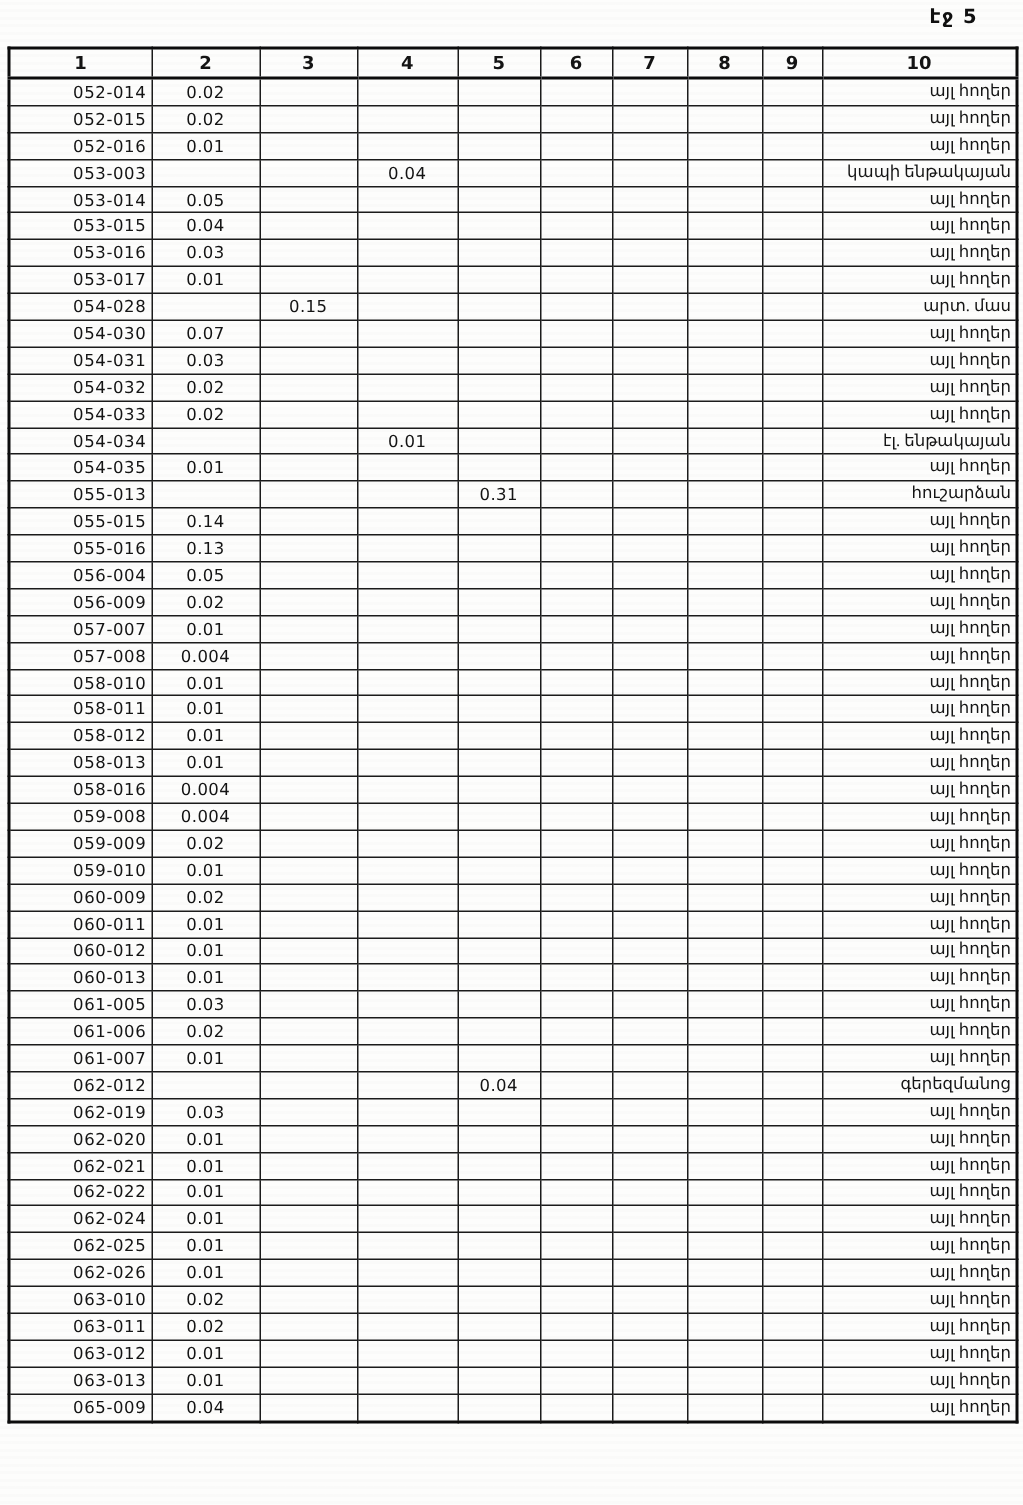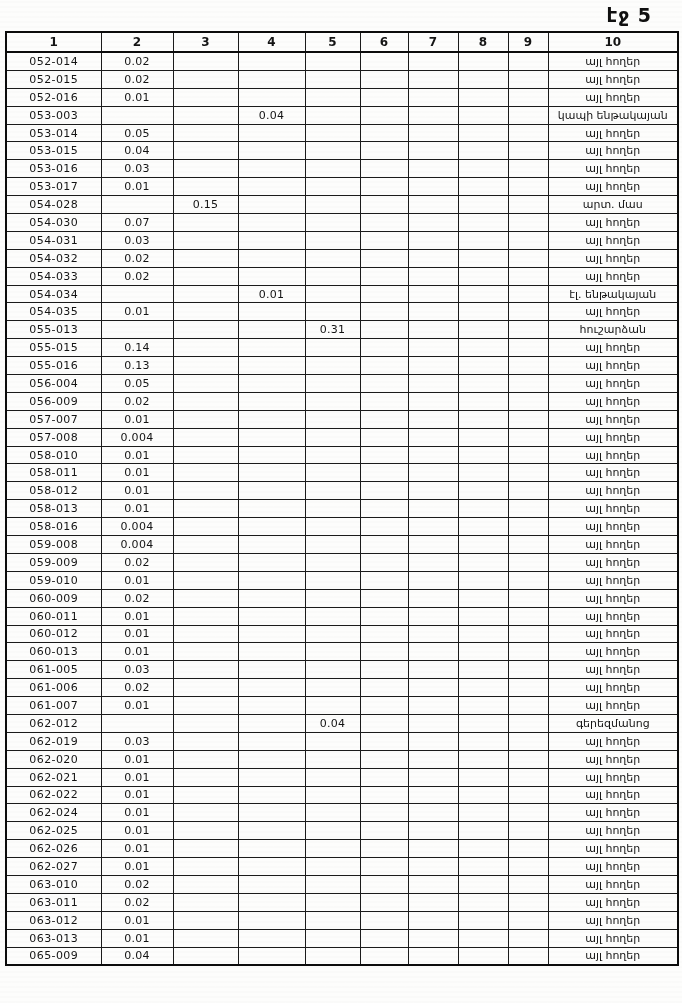--- a/index.html
+++ b/index.html
@@ -21,21 +21,21 @@
     position: absolute;
     inset: 0;
     background:
       repeating-linear-gradient(0deg, rgba(0,0,0,0.012) 0 2px, transparent 2px 5px);
     pointer-events: none;
   }
   .page-number {
     position: absolute;
     top: 4px;
     right: 30px;
-    font-size: 19px;
+    font-size: 13px;
     font-weight: bold;
     letter-spacing: 1px;
     color: #101010;
   }
   table.scan-table {
     position: absolute;
     left: 5px;
     top: 31px;
     width: 672px;
     border-collapse: collapse;
@@ -53,32 +53,33 @@
     vertical-align: middle;
   }
   .scan-table th {
     font-size: 12px;
     font-weight: bold;
     text-align: center;
     border-bottom: 2px solid #0c0c0c;
     height: 18px;
   }
   td.c-code {
-    text-align: center;
+    text-align: right;
     letter-spacing: 0.4px;
     margin-left: 33px;
   }
   td.c-num {
     text-align: center;
     letter-spacing: 0.3px;
   }
   td.c-text {
-    text-align: center;
+    text-align: right;
     position: relative;
     overflow: visible;
+    font-family: Liberation Serif, serif;
   }
 </style>
 </head>
 <body>
 
 <div class="page-number">էջ 5</div>
 
 <table class="scan-table">
   <colgroup>
     <col style="width:95px">
@@ -641,32 +642,20 @@
         <td class="c-num"></td>
         <td class="c-num"></td>
         <td class="c-num"></td>
         <td class="c-num"></td>
         <td class="c-num"></td>
         <td class="c-num"></td>
         <td class="c-num"></td>
         <td class="c-text">այլ հողեր</td>
       </tr>
       <tr>
-        <td class="c-code">062-027</td>
-        <td class="c-num">0.01</td>
-        <td class="c-num"></td>
-        <td class="c-num"></td>
-        <td class="c-num"></td>
-        <td class="c-num"></td>
-        <td class="c-num"></td>
-        <td class="c-num"></td>
-        <td class="c-num"></td>
-        <td class="c-text">այլ հողեր</td>
-      </tr>
-      <tr>
         <td class="c-code">063-010</td>
         <td class="c-num">0.02</td>
         <td class="c-num"></td>
         <td class="c-num"></td>
         <td class="c-num"></td>
         <td class="c-num"></td>
         <td class="c-num"></td>
         <td class="c-num"></td>
         <td class="c-num"></td>
         <td class="c-text">այլ հողեր</td>

